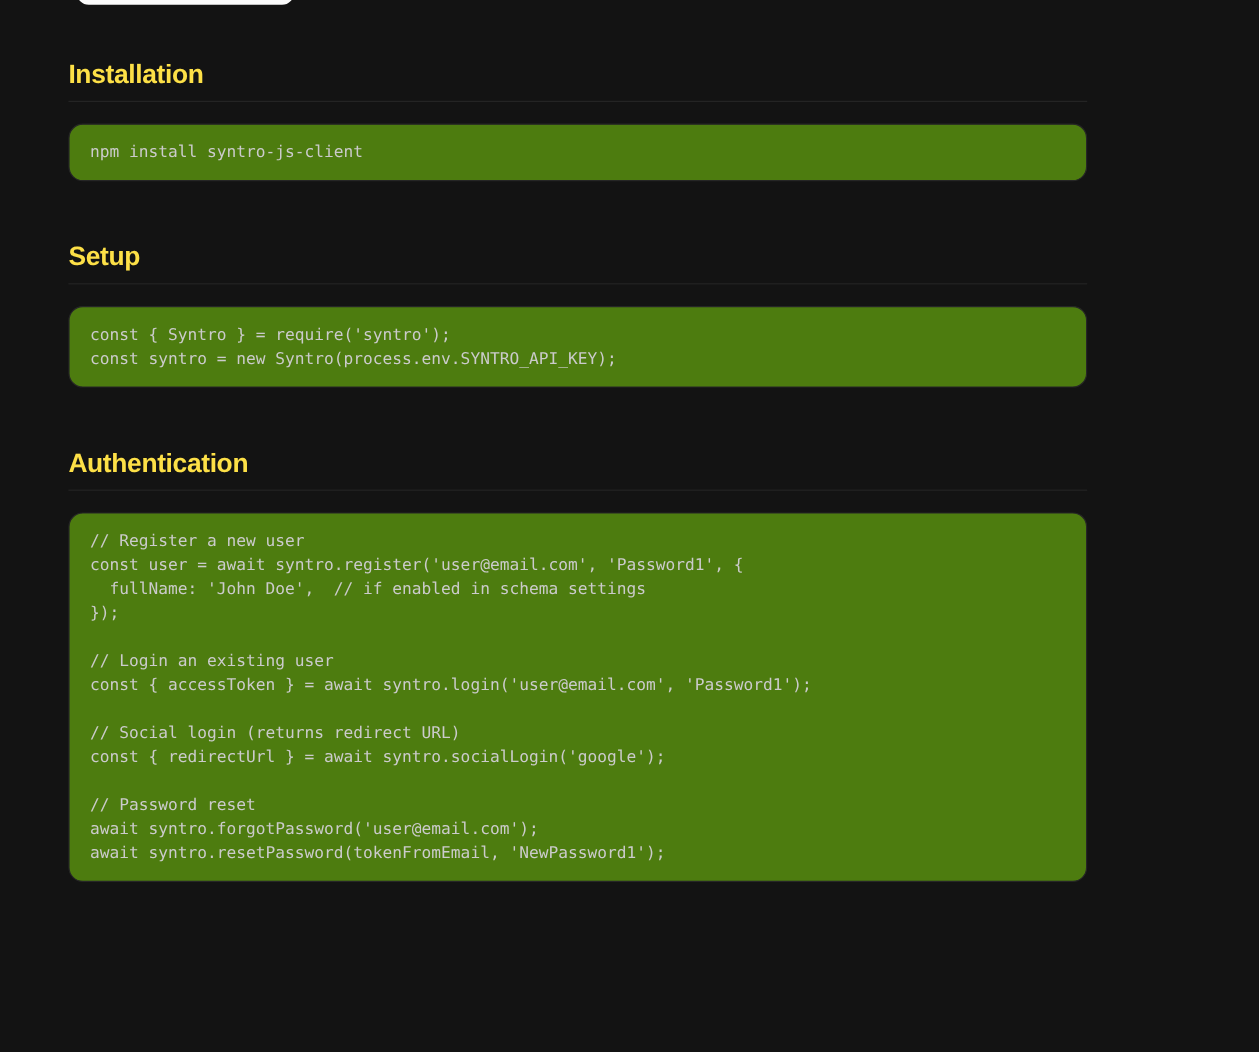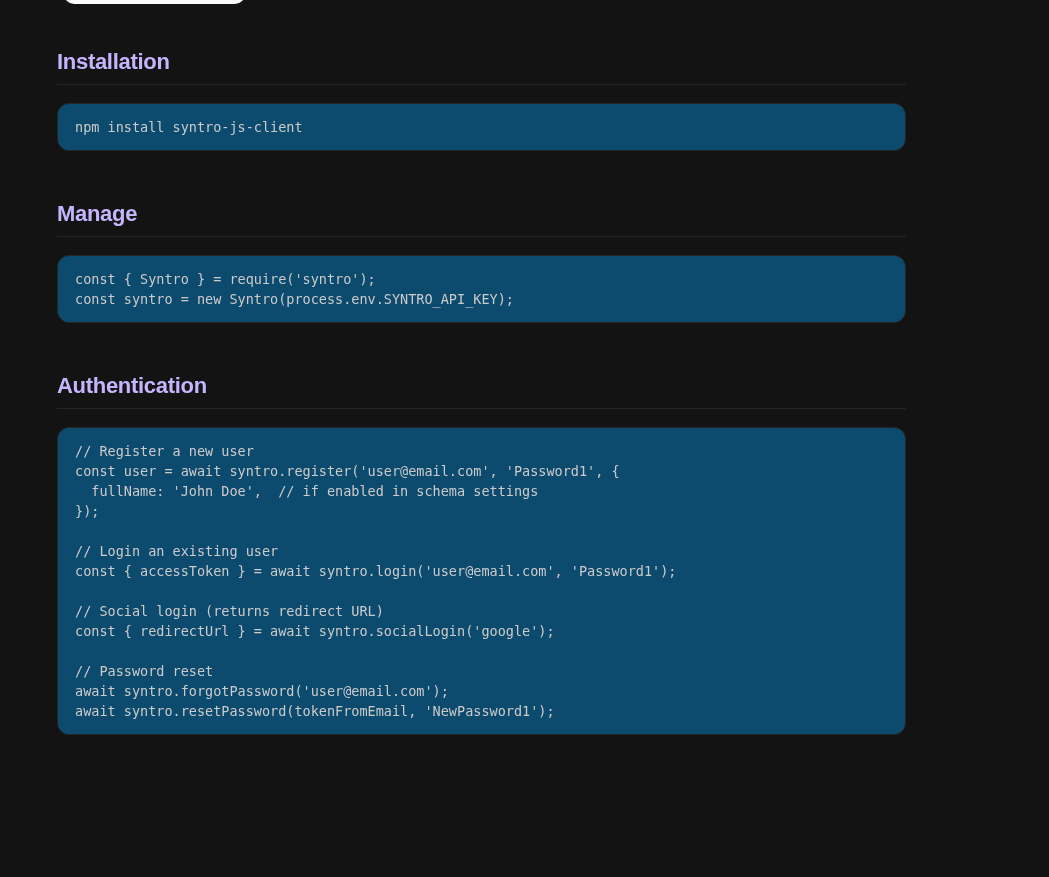--- a/index.html
+++ b/index.html
@@ -25,40 +25,40 @@
 
   .content {
     margin-left: 57px;
     width: 849px;
     padding-top: 49px;
   }
 
   section.doc-section + section.doc-section { margin-top: 50px; }
 
   h2.section-title {
-    color: #c4b5fd;
+    color: #fde047;
     font-size: 22px;
     line-height: 26px;
     font-weight: 700;
     letter-spacing: -0.3px;
     padding-bottom: 9px;
     border-bottom: 1px solid #242424;
   }
 
   p.section-description {
     margin-top: 16px;
     color: #9e9e9e;
     font-size: 15px;
     line-height: 22px;
     letter-spacing: 0.1px;
   }
 
   pre.code-block {
     margin-top: 18px;
-    background: #0c4a6e;
+    background: #4d7c0f;
     border: 1px solid #262626;
     border-radius: 12px;
     padding: 13px 17px;
     font-family: "DejaVu Sans Mono", "Liberation Mono", monospace;
     font-size: 13.5px;
     line-height: 20px;
     color: #cbcbcb;
     white-space: pre;
     overflow: hidden;
   }
@@ -71,21 +71,21 @@
   <div class="partial-button"></div>
 
   <main class="content">
 
     <section class="doc-section">
       <h2 class="section-title">Installation</h2>
       <pre class="code-block"><code>npm install syntro-js-client</code></pre>
     </section>
 
     <section class="doc-section">
-      <h2 class="section-title">Manage</h2>
+      <h2 class="section-title">Setup</h2>
       <pre class="code-block"><code>const { Syntro } = require('syntro');
 const syntro = new Syntro(process.env.SYNTRO_API_KEY);</code></pre>
     </section>
 
     <section class="doc-section">
       <h2 class="section-title">Authentication</h2>
       <pre class="code-block"><code>// Register a new user
 const user = await syntro.register('user@email.com', 'Password1', {
   fullName: 'John Doe',  // if enabled in schema settings
 });

